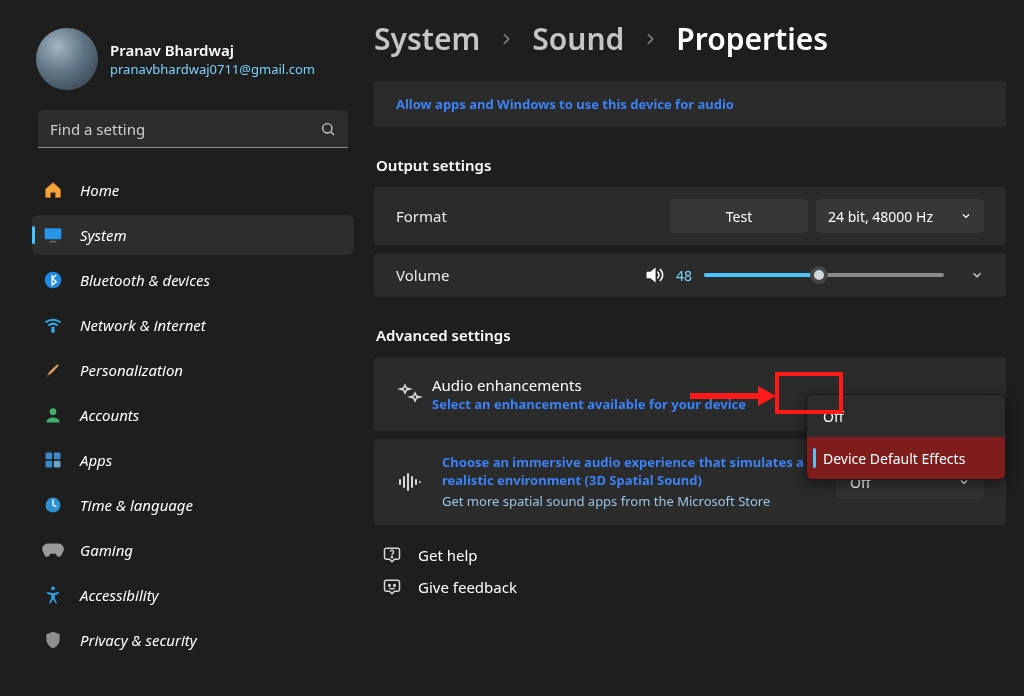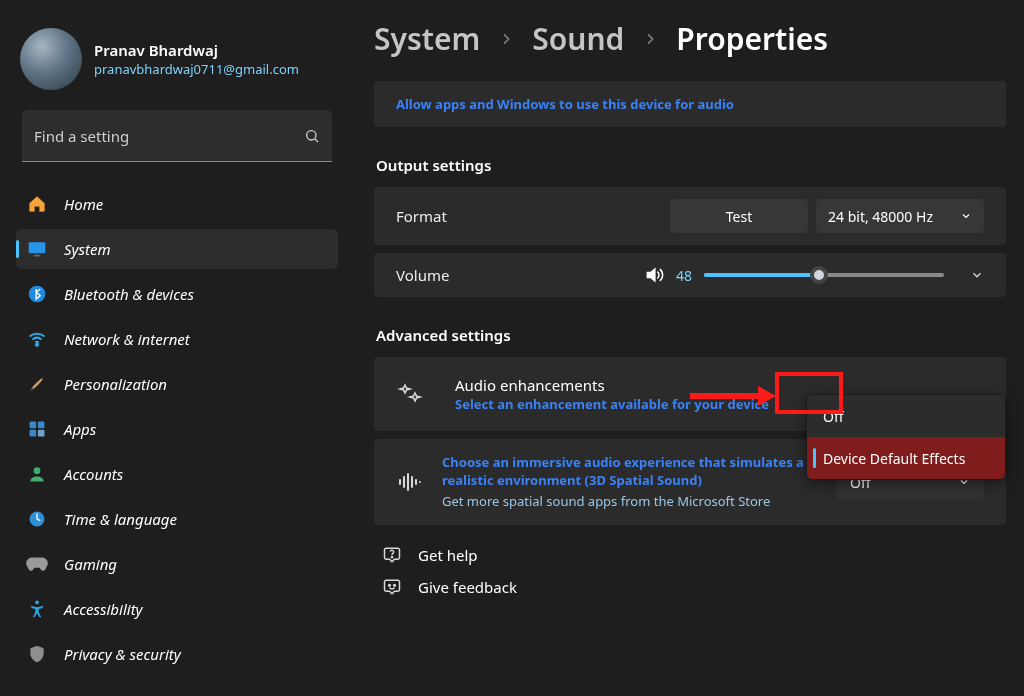--- a/index.html
+++ b/index.html
@@ -1,27 +1,27 @@
 <!DOCTYPE html>
 <html><head>
 <meta charset="utf-8">
 <style>
   * { box-sizing: border-box; margin: 0; padding: 0; font-family: "Segoe UI", system-ui, sans-serif; }
   body { background: #1e1e1e; width: 1024px; height: 696px; overflow: hidden; color: #fff; position: relative; }
 
   
-  .sidebar { position: absolute; left: 0; top: 0; width: 350px; height: 696px; padding: 20px 12px 0 16px; }
+  .sidebar { position: absolute; left: 16px; top: 0; width: 350px; height: 696px; padding: 20px 12px 0 16px; }
   .user-block { display: flex; align-items: center; gap: 12px; padding: 8px 4px 16px 4px; }
   .avatar { width: 62px; height: 62px; border-radius: 50%; background: radial-gradient(circle at 35% 30%, #a5b5c2 0%, #5e7384 45%, #2d3943 100%); flex-shrink: 0; }
   .user-text { display: flex; flex-direction: column; }
   .user-name { font-size: 15px; font-weight: 600; color: #fff; }
   .user-mail { font-size: 13px; color: #7dd3fc; }
 
   .search-wrap { position: relative; margin: 4px 6px 22px 6px; }
-  .search-input { width: 100%; height: 52px; background: #2d2d2d; border: none; border-bottom: 1px solid #8a8a8a; border-radius: 5px 5px 0 0; color: #cfcfcf; font-size: 15px; padding: 0 38px 0 12px; }
+  .search-input { width: 100%; height: 38px; background: #2d2d2d; border: none; border-bottom: 1px solid #8a8a8a; border-radius: 5px 5px 0 0; color: #cfcfcf; font-size: 15px; padding: 0 38px 0 12px; }
   .search-input::placeholder { color: #cfcfcf; }
   .search-icon { position: absolute; right: 12px; top: 50%; transform: translateY(-50%); color: #cfcfcf; }
 
   .nav { display: flex; flex-direction: column; gap: 5px; font-style: italic; }
   .nav-item { display: flex; align-items: center; height: 40px; padding: 0 10px; border-radius: 6px; gap: 16px; cursor: pointer; position: relative; }
   .nav-item.selected { background: #2d2d2d; }
   .nav-item.selected::before { content: ""; position: absolute; left: 0; top: 11px; bottom: 11px; width: 3px; background: #4cc2ff; border-radius: 2px; }
   .nav-icon { width: 22px; height: 22px; display: flex; align-items: center; justify-content: center; flex-shrink: 0; }
   .nav-label { font-size: 15px; color: #fff; }
 
@@ -44,21 +44,21 @@
   .btn-format { background: #373737; border-radius: 4px; height: 34px; width: 168px; display: flex; align-items: center; justify-content: space-between; padding: 0 12px; font-size: 14px; color: #fff; cursor: pointer; }
 
   .volume-row { display: flex; align-items: center; gap: 12px; }
   .volume-row .card-label { flex: 1; }
   .vol-num { font-size: 14px; color: #7dd3fc; }
   .slider { position: relative; width: 240px; height: 4px; background: #8a8a8a; border-radius: 2px; }
   .slider-fill { position: absolute; left: 0; top: 0; bottom: 0; width: 48%; background: #4cc2ff; border-radius: 2px; }
   .slider-thumb { position: absolute; left: 48%; top: 50%; width: 18px; height: 18px; background: #cfd8dc; border: 4px solid #454545; border-radius: 50%; transform: translate(-50%, -50%); }
   .expand-chev { margin-left: 14px; color: #cfcfcf; cursor:pointer; }
 
-  .enh-row { display: flex; align-items: center; gap: 31px; position: relative; }
+  .enh-row { display: flex; align-items: center; gap: 8px; position: relative; }
   .enh-icon { width: 28px; color: #d8d8d8; }
   .enh-text { flex: 1; }
   .enh-title { font-size: 15px; color: #fff; }
   .spatial-row { display: flex; align-items: center; gap: 18px; }
   .spatial-select { background: #323232; border-radius: 4px; height: 34px; width: 148px; display: flex; align-items: center; justify-content: space-between; padding: 0 14px; font-size: 14px; color: #fff; cursor:pointer; }
   .store-link { color: #9ac6e6; font-size: 13px; margin-top: 2px; display: inline-block; }
 
   
   .popout { position: absolute; top: 376px; right: 0; width: 200px; background: #2c2c2c; border: 1px solid #1a1a1a; border-radius: 6px; box-shadow: 0 4px 14px rgba(0,0,0,.45); overflow: hidden; z-index: 50; }
   .pop-item { height: 42px; display: flex; align-items: center; padding: 0 16px; font-size: 14px; color: #fff; cursor:pointer; position: relative; }
@@ -137,37 +137,37 @@
       <span class="nav-icon">
           <svg width="20" height="20" viewBox="0 0 24 24">
             <path d="M4 20c2-5 9-12 14-15l1 1c-3 5-10 12-15 14z" fill="#d69a5b"></path>
             <path d="M4 20c0-2 1-3 3-3l1 3-4 0z" fill="#3a3a3a"></path>
           </svg>
         </span>
       <span class="nav-label">Personalization</span>
     </div>
     <div class="nav-item">
       <span class="nav-icon">
+          <svg width="20" height="20" viewBox="0 0 24 24" fill="#3fae6b">
+            <circle cx="12" cy="8" r="4"></circle>
+            <path d="M4 21c0-4 4-6 8-6s8 2 8 6z"></path>
+          </svg>
+        </span>
+      <span class="nav-label">Accounts</span>
+    </div>
+    <div class="nav-item">
+      <span class="nav-icon">
           <svg width="20" height="20" viewBox="0 0 24 24">
             <rect x="3" y="3" width="8" height="8" rx="1.5" fill="#3a88c9"></rect>
             <rect x="13" y="3" width="8" height="8" rx="1.5" fill="#3a88c9"></rect>
             <rect x="3" y="13" width="8" height="8" rx="1.5" fill="#3a88c9"></rect>
             <rect x="13" y="13" width="8" height="8" rx="1.5" fill="#6aa3ce"></rect>
           </svg>
         </span>
       <span class="nav-label">Apps</span>
-    </div>
-    <div class="nav-item">
-      <span class="nav-icon">
-          <svg width="20" height="20" viewBox="0 0 24 24" fill="#3fae6b">
-            <circle cx="12" cy="8" r="4"></circle>
-            <path d="M4 21c0-4 4-6 8-6s8 2 8 6z"></path>
-          </svg>
-        </span>
-      <span class="nav-label">Accounts</span>
     </div>
     <div class="nav-item">
       <span class="nav-icon">
           <svg width="20" height="20" viewBox="0 0 24 24">
             <circle cx="12" cy="12" r="9" fill="#2f8fd4"></circle>
             <path d="M12 5v7l4 2" stroke="#fff" stroke-width="1.6" fill="none"></path>
           </svg>
         </span>
       <span class="nav-label">Time &amp; language</span>
     </div>

